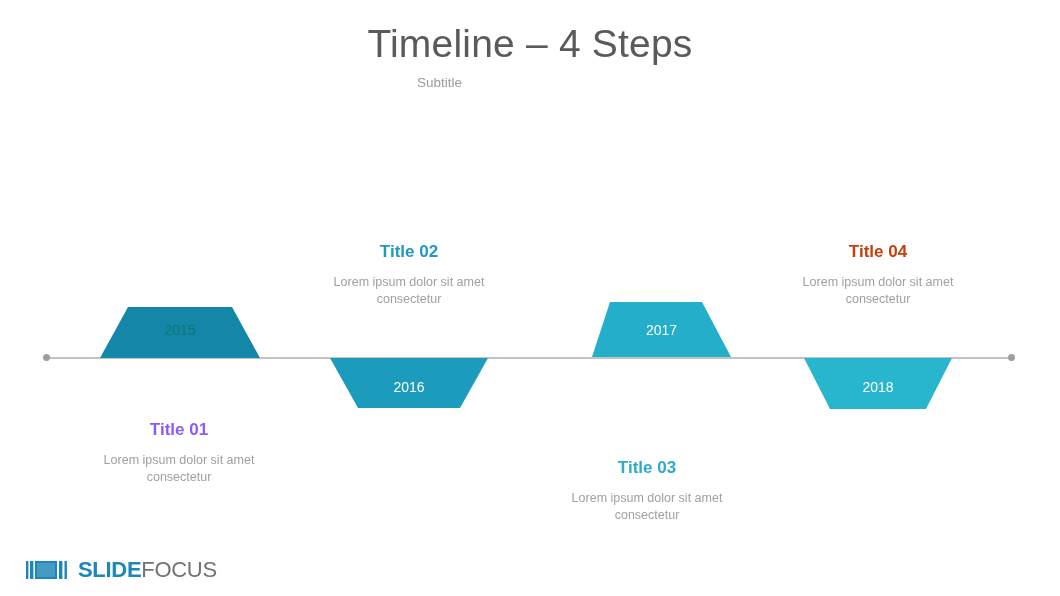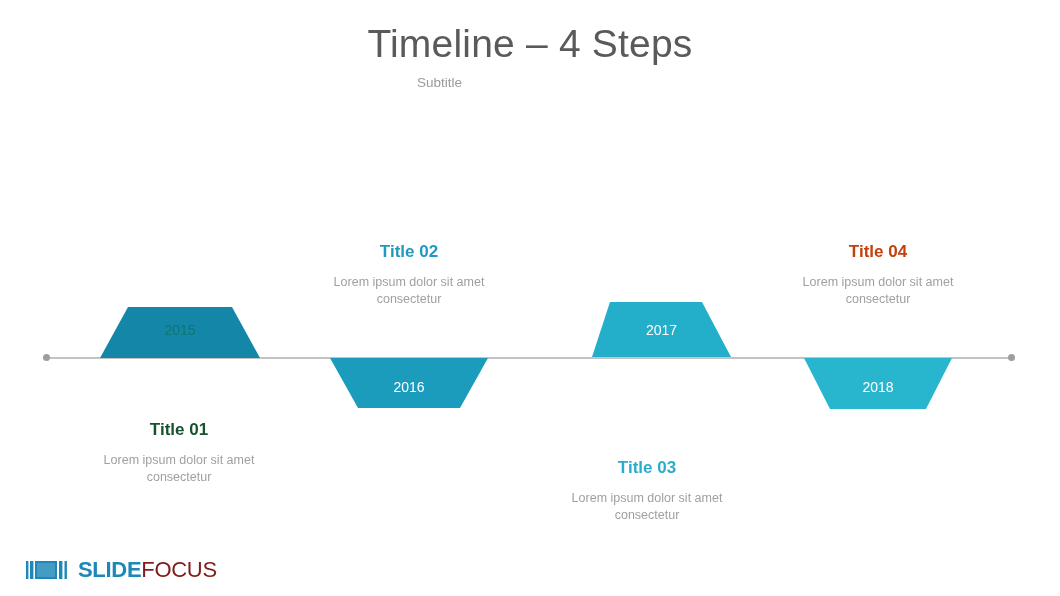--- a/index.html
+++ b/index.html
@@ -137,21 +137,21 @@
   <div class="axis-cap left" style="background: rgb(158, 158, 158);"></div>
   <div class="axis-cap right" style="background: rgb(158, 158, 158);"></div>
 
   <div class="step-shape" style="left:100px; top:307px;">
     <svg width="160" height="52" viewBox="0 0 160 52">
       <polygon points="28,0 132,0 160,51 0,51" fill="#1486a8"></polygon>
     </svg>
   </div>
   <div class="step-year" style="left: 100px; top: 321px; width: 160px; color: #0f766e;">2015</div>
   <div class="step-caption" style="left:64px; top:418px;">
-    <p class="caption-title" style="color: #14532d;">Title 01</p>
+    <p class="caption-title" style="color: #8b5cf6;">Title 01</p>
     <p class="caption-body" style="color: rgb(160, 160, 160);">Lorem ipsum dolor sit amet consectetur</p>
   </div>
 
   <div class="step-shape" style="left:330px; top:358px;">
     <svg width="158" height="50" viewBox="0 0 158 50">
       <polygon points="0,0 158,0 130,50 28,50" fill="#1c9cbd"></polygon>
     </svg>
   </div>
   <div class="step-year" style="left: 330px; top: 378px; width: 158px; color: rgb(255, 255, 255);">2016</div>
   <div class="step-caption" style="left:294px; top:240px;">
@@ -184,17 +184,17 @@
   <div id="logo">
     <svg id="logo-mark" width="44" height="20" viewBox="0 0 44 20">
       <rect class="logo-bar" x="0" y="1" width="2.4" height="18" fill="#1c87b8"></rect>
       <rect class="logo-bar" x="4" y="1" width="3.4" height="18" fill="#1c87b8"></rect>
       <rect class="logo-bar" x="9" y="1" width="22" height="18" fill="#1c87b8"></rect>
       <rect x="11" y="3" width="18" height="14" fill="#ffffff" opacity="0.18"></rect>
       <rect class="logo-bar" x="33" y="1" width="3.4" height="18" fill="#1c87b8"></rect>
       <rect class="logo-bar" x="38.5" y="1" width="2.4" height="18" fill="#1c87b8"></rect>
     </svg>
     <div id="logo-text">
-      <span class="logo-slide" style="color: rgb(28, 135, 184);">SLIDE</span><span class="logo-focus" style="color: #7f1d1d;">FOCUS</span>
+      <span class="logo-slide" style="color: rgb(28, 135, 184);">SLIDE</span><span class="logo-focus" style="color: #737373;">FOCUS</span>
     </div>
   </div>
 
 </div>
 
 </body></html>

